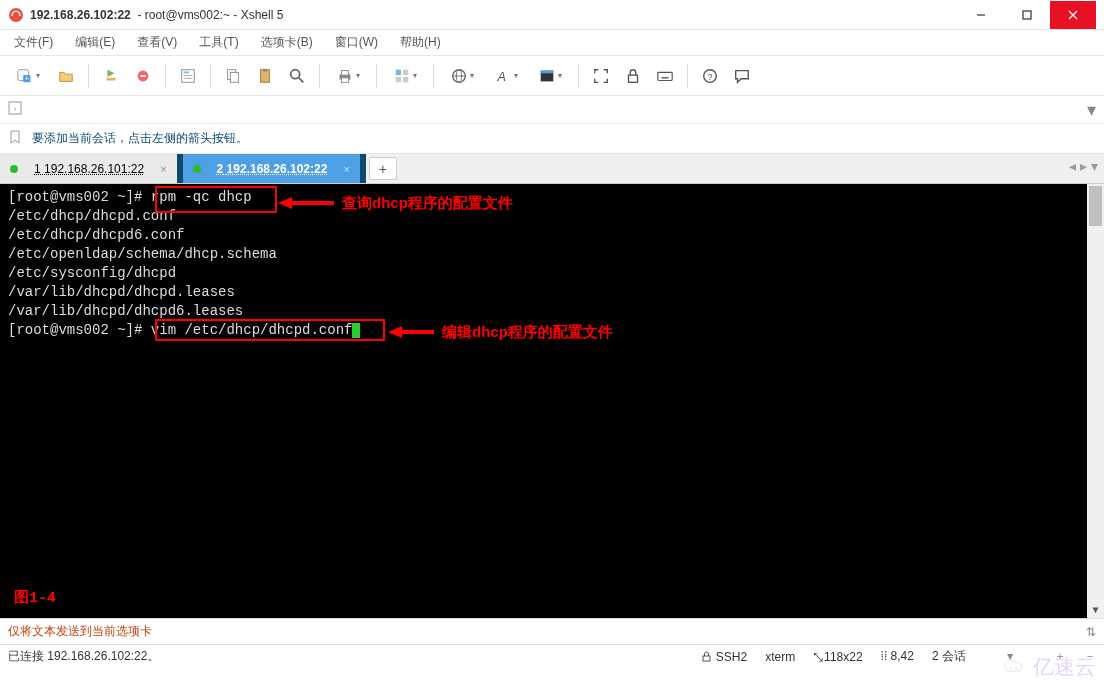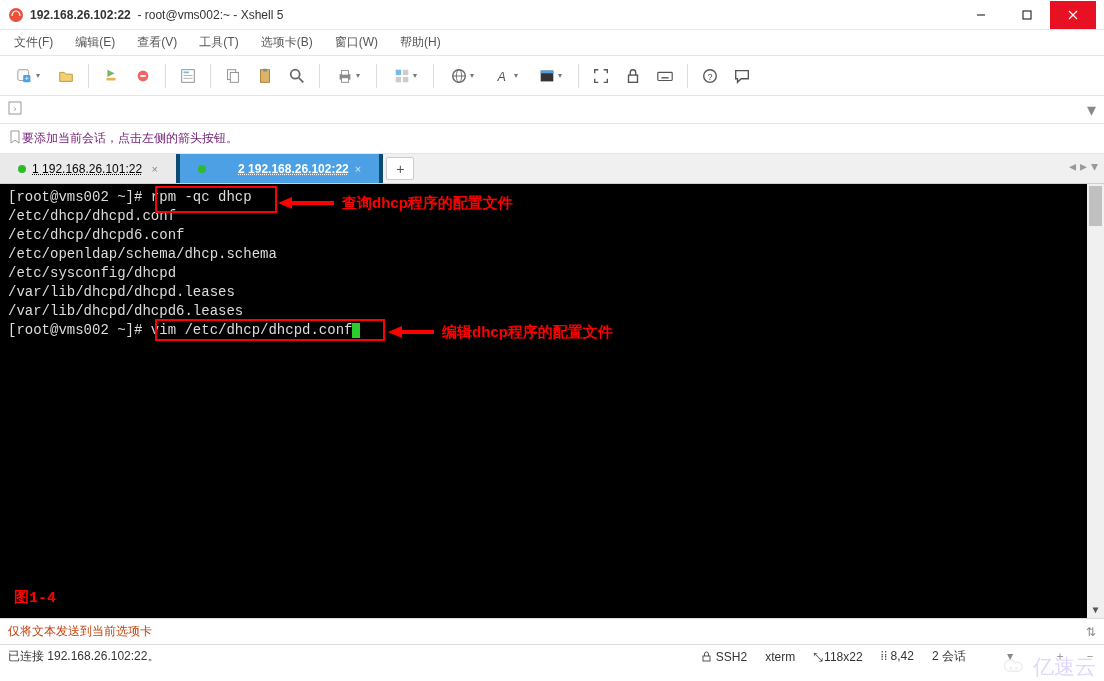--- a/index.html
+++ b/index.html
@@ -63,41 +63,41 @@
 .addressbar {
   height: 28px; display: flex; align-items: center;
   padding: 0 8px; border-bottom: 1px solid #e5e5e5;
   color: #777; font-size: 12px;
   gap: 6px;
   position: relative;
 }
 .addressbar .plusend { position:absolute; right:8px; color:#888; font-size:18px; }
 .infobar {
   height: 30px; display: flex; align-items: center;
-  padding: 0 8px; color: #701a75; font-size: 12px; gap: 0;
+  padding: 0 8px; color: #0c4a6e; font-size: 12px; gap: 10px;
   border-bottom: 1px solid #e5e5e5;
 }
 .tabstrip {
   height: 30px; display: flex; align-items: stretch;
   background: #f0f0f0;
   border-bottom: 1px solid #cfcfcf;
   position: relative;
 }
 .tab {
-  display: flex; align-items: center; gap: 6px;
-  padding: 0 18px;
+  display: flex; align-items: center; gap: 16px;
+  padding: 0 10px;
   min-width: 180px;
   font-size: 12px;
-  border-right: 4px solid #0c4a6e;
+  border-right: 6px solid #0c4a6e;
   background: #eaeaea;
 }
 .tab .dot { width:8px; height:8px; border-radius:50%; background:#2dbb2d; }
 .tab.active { background: #4da0e3; color:#fff; }
 .tab .txt { text-decoration: underline dotted; }
-.tab.active .txt { font-weight: bold; text-decoration-color: #fff; margin-left: 26px; }
+.tab.active .txt { font-weight: bold; text-decoration-color: #fff; }
 .tab .close-x { margin-left:auto; color:#888; font-size:11px; }
 .tab.active .close-x { color:#cce6f7; }
 .tab-add { width:28px; display:flex; align-items:center; justify-content:center; border:1px solid #ccc; margin:3px; border-radius:2px; background:#fff; color:#555; font-size:14px; }
 .tab-nav-right { position:absolute; right:6px; top:4px; color:#999; display:flex; gap:4px; font-size:14px; }
 
 .terminal {
   position: relative;
   flex: 1;
   background: #000;
   color: #dcdcdc;

